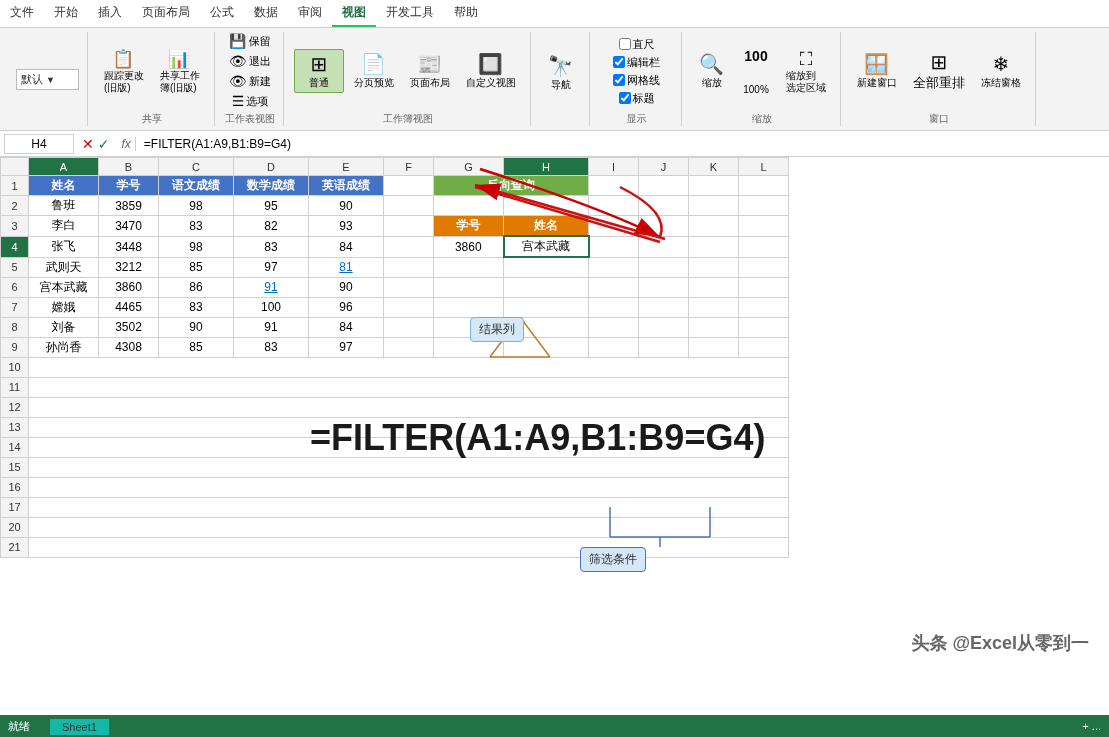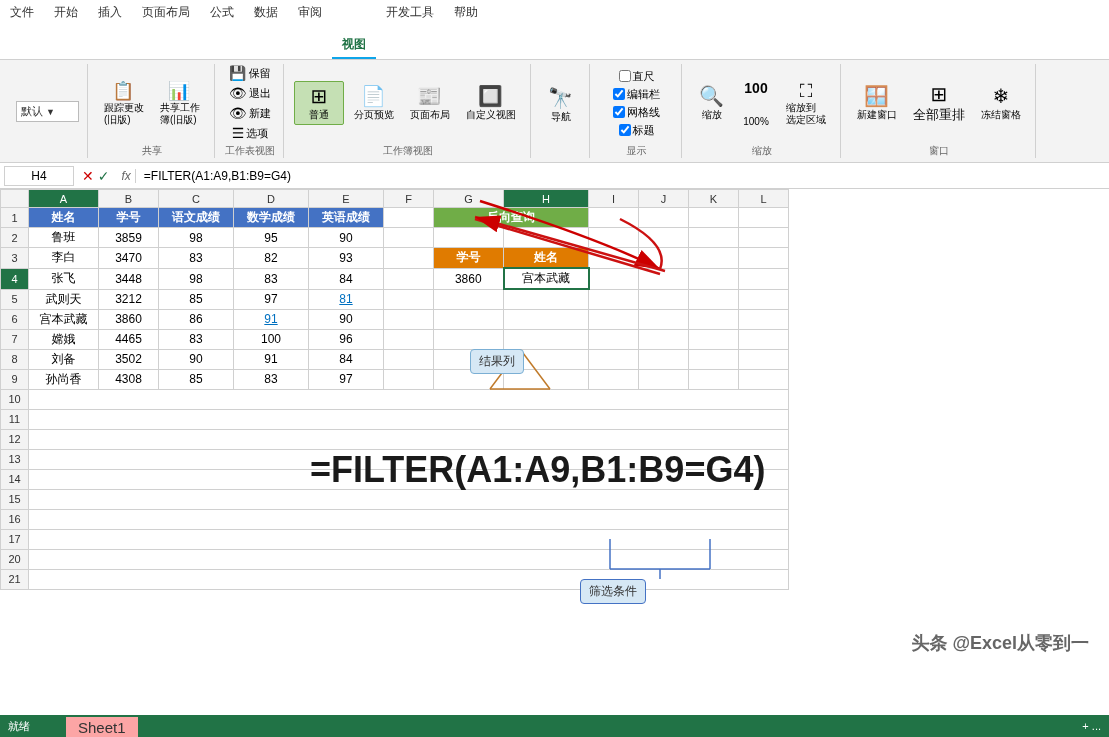--- a/index.html
+++ b/index.html
@@ -2,21 +2,21 @@
 <html><head>
   <meta charset="utf-8">
   <style>
     * { box-sizing: border-box; margin: 0; padding: 0; }
     body { font-family: 'Microsoft YaHei', SimSun, Arial, sans-serif; font-size: 12px; background: #fff; overflow: hidden; }
     
     
     .ribbon { background: #f3f3f3; border-bottom: 1px solid #d0d0d0; }
     .ribbon-tabs { display: flex; background: #fff; border-bottom: 1px solid #d0d0d0; }
     .ribbon-tab { padding: 4px 10px; font-size: 12px; cursor: pointer; color: #333; }
-    .ribbon-tab.active { color: #217346; border-bottom: 2px solid #0ea5e9; margin-top: 32px; }
+    .ribbon-tab.active { color: #217346; border-bottom: 2px solid #22c55e; }
     .ribbon-content { display: flex; padding: 4px 8px; align-items: stretch; min-height: 80px; gap: 2px; }
     .ribbon-group { display: flex; flex-direction: column; align-items: center; padding: 0 8px; border-right: 1px solid #d0d0d0; min-width: 60px; }
     .ribbon-group-label { font-size: 10px; color: #666; margin-top: auto; padding-top: 2px; text-align: center; }
     .ribbon-group-content { display: flex; align-items: center; gap: 4px; flex: 1; }
     .ribbon-btn { display: flex; flex-direction: column; align-items: center; justify-content: center; cursor: pointer; padding: 2px 6px; border-radius: 2px; min-width: 40px; }
     .ribbon-btn.active { background: #c5e0b4; border: 1px solid #70ad47; }
     .ribbon-btn-large { min-width: 50px; }
 
     
     .formula-bar { display: flex; align-items: center; border-bottom: 1px solid #d0d0d0; background: #fff; height: 26px; padding: 0 4px; gap: 4px; }
@@ -36,21 +36,21 @@
     
     td.cell { border: 1px solid #d0d0d0; height: 20px; font-size: 12px; padding: 1px 3px; white-space: nowrap; overflow: hidden; vertical-align: middle; }
     td.cell.header-cell { background: #4472c4; color: #fff; text-align: center; font-weight: bold; }
     td.cell.orange-header { background: #e07b00; color: #fff; text-align: center; font-weight: bold; }
     td.cell.green-header { background: #70ad47; color: #fff; text-align: center; font-weight: bold; }
     td.cell.center { text-align: center; }
     td.cell.blue-text { color: #0070c0; text-decoration: underline; }
     
     
     .status-bar { height: 22px; background: #217346; color: #fff; display: flex; align-items: center; padding: 0 8px; font-size: 11px; gap: 20px; }
-    .sheet-tab { background: #fca5a5; color: #333; padding: 2px 12px; font-size: 15px; border-top: 2px solid #217346; margin-left: 16px; }
+    .sheet-tab { background: #14b8a6; color: #333; padding: 2px 12px; font-size: 11px; border-top: 2px solid #217346; margin-left: 0; }
     
     
     .main { display: flex; flex-direction: column; height: 737px; }
     .checkbox-item { display: flex; align-items: center; gap: 2px; font-size: 11px; }
     .sheet-wrap { position: relative; }
     
     
     .annotation-svg { position: absolute; top: 0; left: 0; pointer-events: none; z-index: 10; }
     
     

